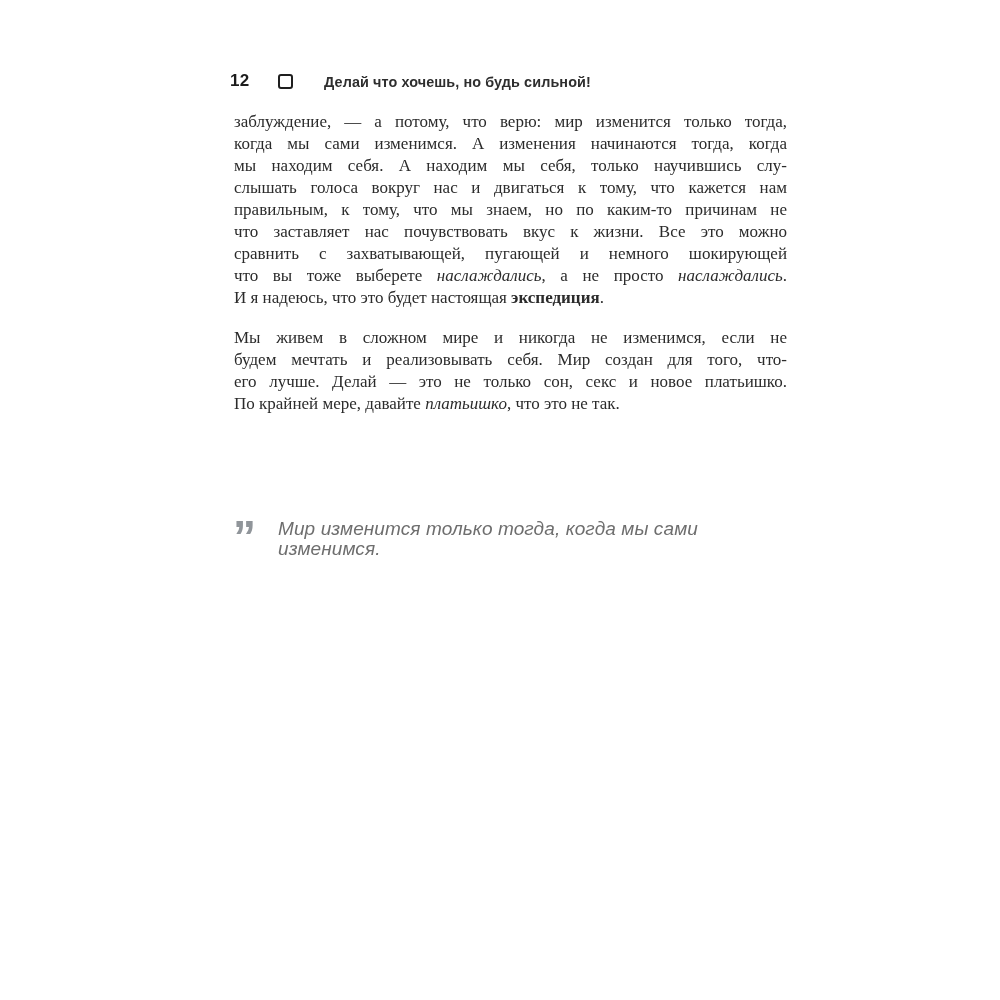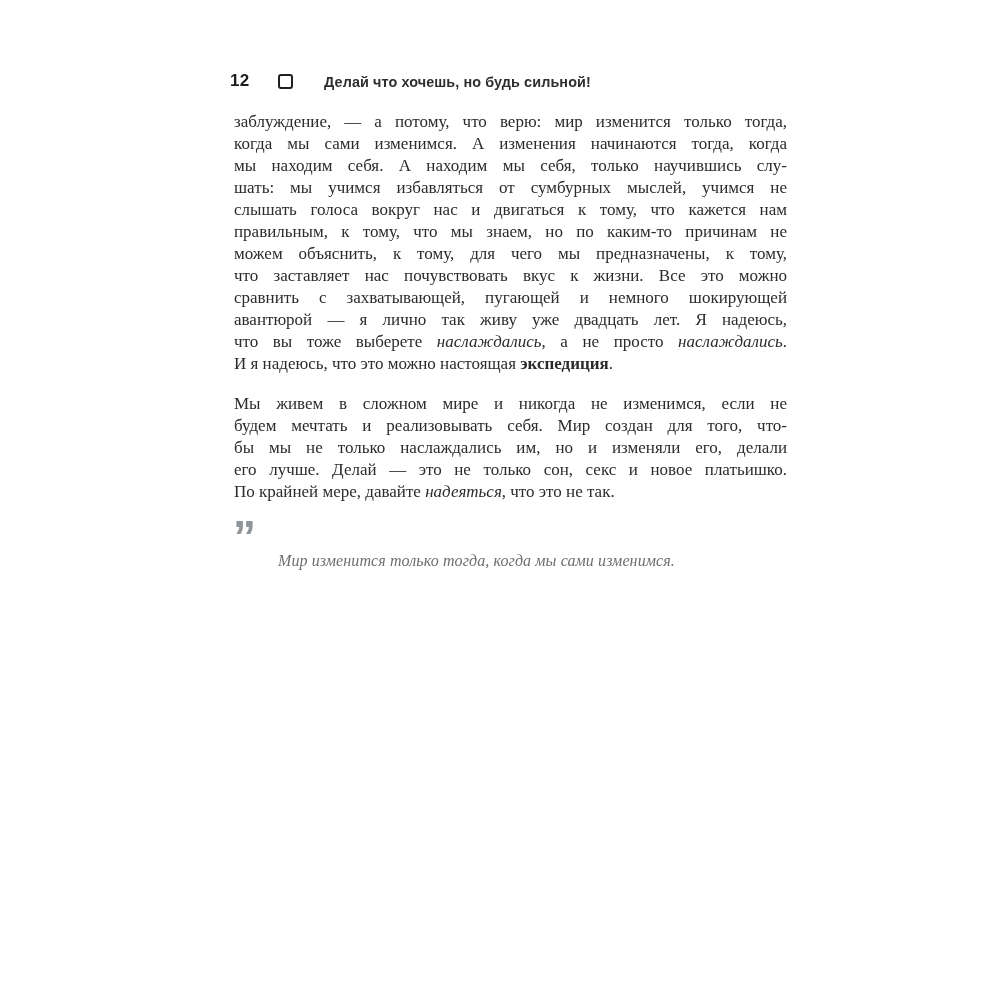--- a/index.html
+++ b/index.html
@@ -90,61 +90,56 @@
     font-size: 46px;
     line-height: 10px;
     color: #90959a;
     position: relative;
     top: 20px;
     letter-spacing: -2px;
   }
   .qtext {
     margin-left: 11px;
     padding-top: 7px;
-    font-family: Liberation Serif, serif;
+    font-family: Liberation Sans, sans-serif;
     font-style: italic;
-    font-size: 16px;
+    font-size: 19px;
     line-height: 20px;
     color: #6e6e6e;
     letter-spacing: 0.1px;
-    margin-top: 32px;
   }
 </style>
 </head>
 <body>
 
 <div class="page">
 
   <div class="hdr">
     <span class="pagenum">12</span>
     <span class="sq-icon"></span>
     <span class="runtitle">Делай что хочешь, но будь сильной!</span>
   </div>
 
   <div class="body-text">
       <div class="para">
         <div class="line"><span>заблуждение, — а потому, что верю: мир изменится только тогда,</span></div>
         <div class="line"><span>когда мы сами изменимся. А изменения начинаются тогда, когда</span></div>
         <div class="line"><span>мы находим себя. А находим мы себя, только научившись слу-</span></div>
-        <div class="line"><span>шать: мы учимся избавляться от сумбурных мыслей, учимся не</span></div>
         <div class="line"><span>слышать голоса вокруг нас и двигаться к тому, что кажется нам</span></div>
         <div class="line"><span>правильным, к тому, что мы знаем, но по каким-то причинам не</span></div>
-        <div class="line"><span>можем объяснить, к тому, для чего мы предназначены, к тому,</span></div>
         <div class="line"><span>что заставляет нас почувствовать вкус к жизни. Все это можно</span></div>
         <div class="line"><span>сравнить с захватывающей, пугающей и немного шокирующей</span></div>
-        <div class="line"><span>авантюрой — я лично так живу уже двадцать лет. Я надеюсь,</span></div>
         <div class="line"><span>что вы тоже выберете </span><span class="i">наслаждались</span><span>, а не просто </span><span class="i">наслаждались</span><span>.</span></div>
-        <div class="line last"><span>И я надеюсь, что это можно настоящая </span><span class="b">экспедиция</span><span>.</span></div>
+        <div class="line last"><span>И я надеюсь, что это будет настоящая </span><span class="b">экспедиция</span><span>.</span></div>
       </div>
       <div class="para">
         <div class="line"><span>Мы живем в сложном мире и никогда не изменимся, если не</span></div>
         <div class="line"><span>будем мечтать и реализовывать себя. Мир создан для того, что-</span></div>
-        <div class="line"><span>бы мы не только наслаждались им, но и изменяли его, делали</span></div>
         <div class="line"><span>его лучше. Делай — это не только сон, секс и новое платьишко.</span></div>
-        <div class="line last"><span>По крайней мере, давайте </span><span class="i">надеяться</span><span>, что это не так.</span></div>
+        <div class="line last"><span>По крайней мере, давайте </span><span class="i">платьишко</span><span>, что это не так.</span></div>
       </div>
     </div>
 
   <div class="quote">
     <span class="qicon">”</span>
     <span class="qtext">Мир изменится только тогда, когда мы сами изменимся.</span>
   </div>
 
 </div>
 

